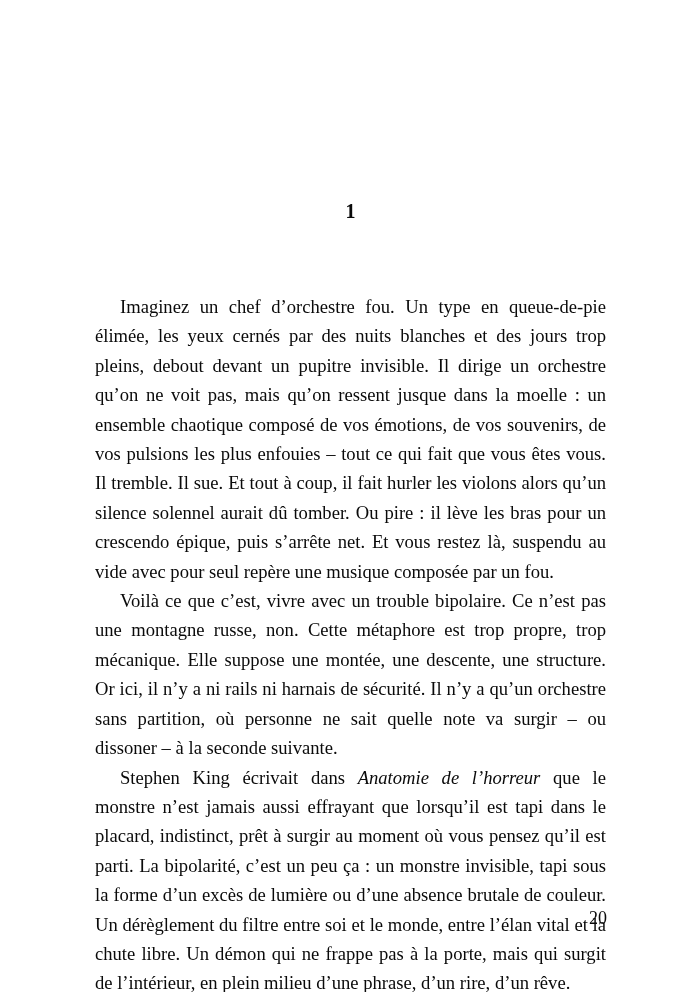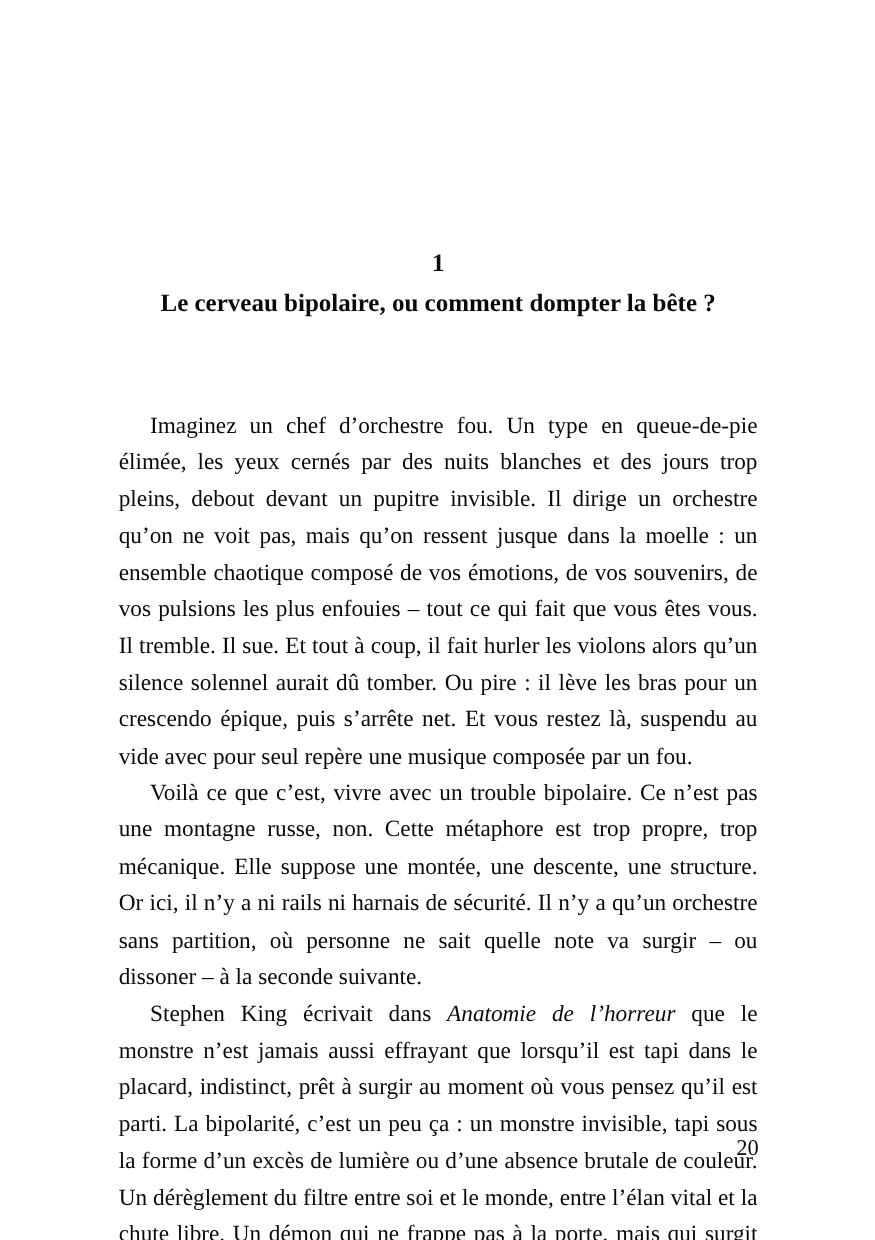--- a/index.html
+++ b/index.html
@@ -59,21 +59,20 @@
   }
 </style>
 </head>
 <body>
 
 <div class="page">
   <div class="content">
 
     <div class="chapter-number">1</div>
 
-    <div class="chapter-title">Le cerveau bipolaire, ou comment dompter la bête ?</div>
 
     <div class="body-text">
       <p>Imaginez un chef d’orchestre fou. Un type en queue-de-pie élimée, les yeux cernés par des nuits blanches et des jours trop pleins, debout devant un pupitre invisible. Il dirige un orchestre qu’on ne voit pas, mais qu’on ressent jusque dans la moelle : un ensemble chaotique composé de vos émotions, de vos souvenirs, de vos pulsions les plus enfouies – tout ce qui fait que vous êtes vous. Il tremble. Il sue. Et tout à coup, il fait hurler les violons alors qu’un silence solennel aurait dû tomber. Ou pire : il lève les bras pour un crescendo épique, puis s’arrête net. Et vous restez là, suspendu au vide avec pour seul repère une musique composée par un fou.</p>
       <p>Voilà ce que c’est, vivre avec un trouble bipolaire. Ce n’est pas une montagne russe, non. Cette métaphore est trop propre, trop mécanique. Elle suppose une montée, une descente, une structure. Or ici, il n’y a ni rails ni harnais de sécurité. Il n’y a qu’un orchestre sans partition, où personne ne sait quelle note va surgir – ou dissoner – à la seconde suivante.</p>
       <p>
         <span>Stephen King écrivait dans </span><em>Anatomie de l’horreur</em><span> que le monstre n’est jamais aussi effrayant que lorsqu’il est tapi dans le placard, indistinct, prêt à surgir au moment où vous pensez qu’il est parti. La bipolarité, c’est un peu ça : un monstre invisible, tapi sous la forme d’un excès de lumière ou d’une absence brutale de couleur. Un dérèglement du filtre entre soi et le monde, entre l’élan vital et la chute libre. Un démon qui ne frappe pas à la porte, mais qui surgit de l’intérieur, en plein milieu d’une phrase, d’un rire, d’un rêve.</span>
       </p>
     </div>
   </div>
 

